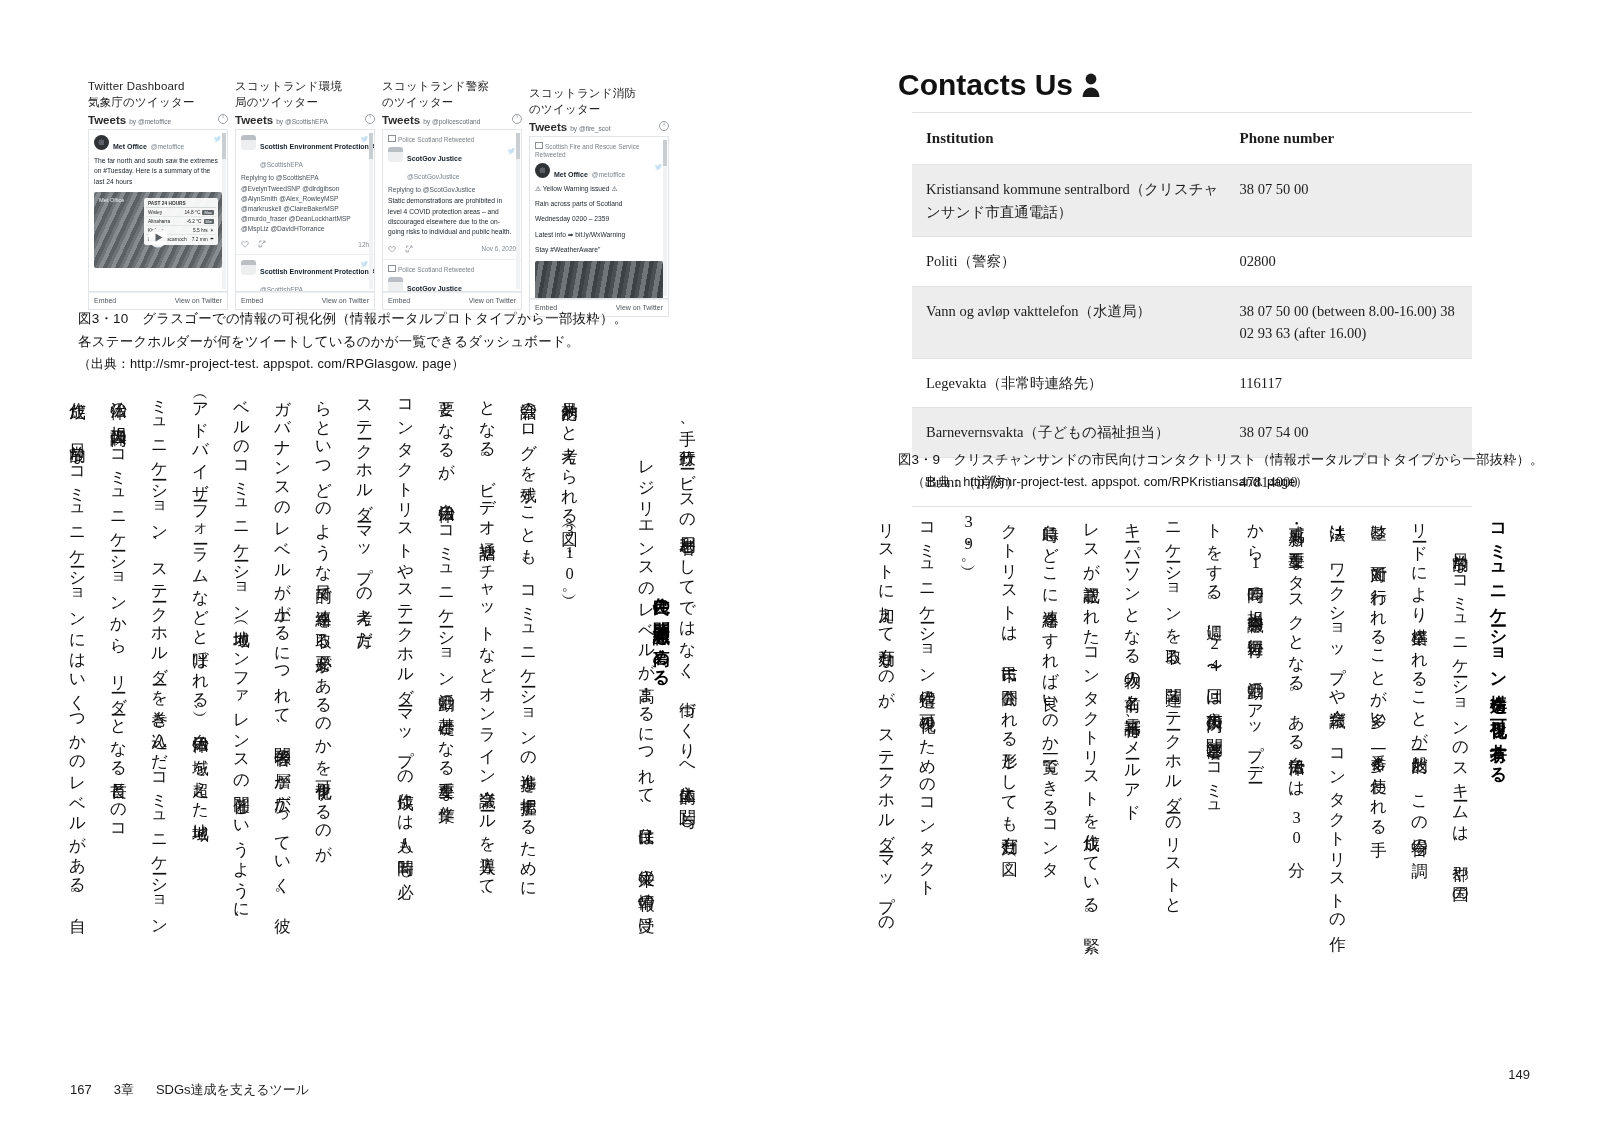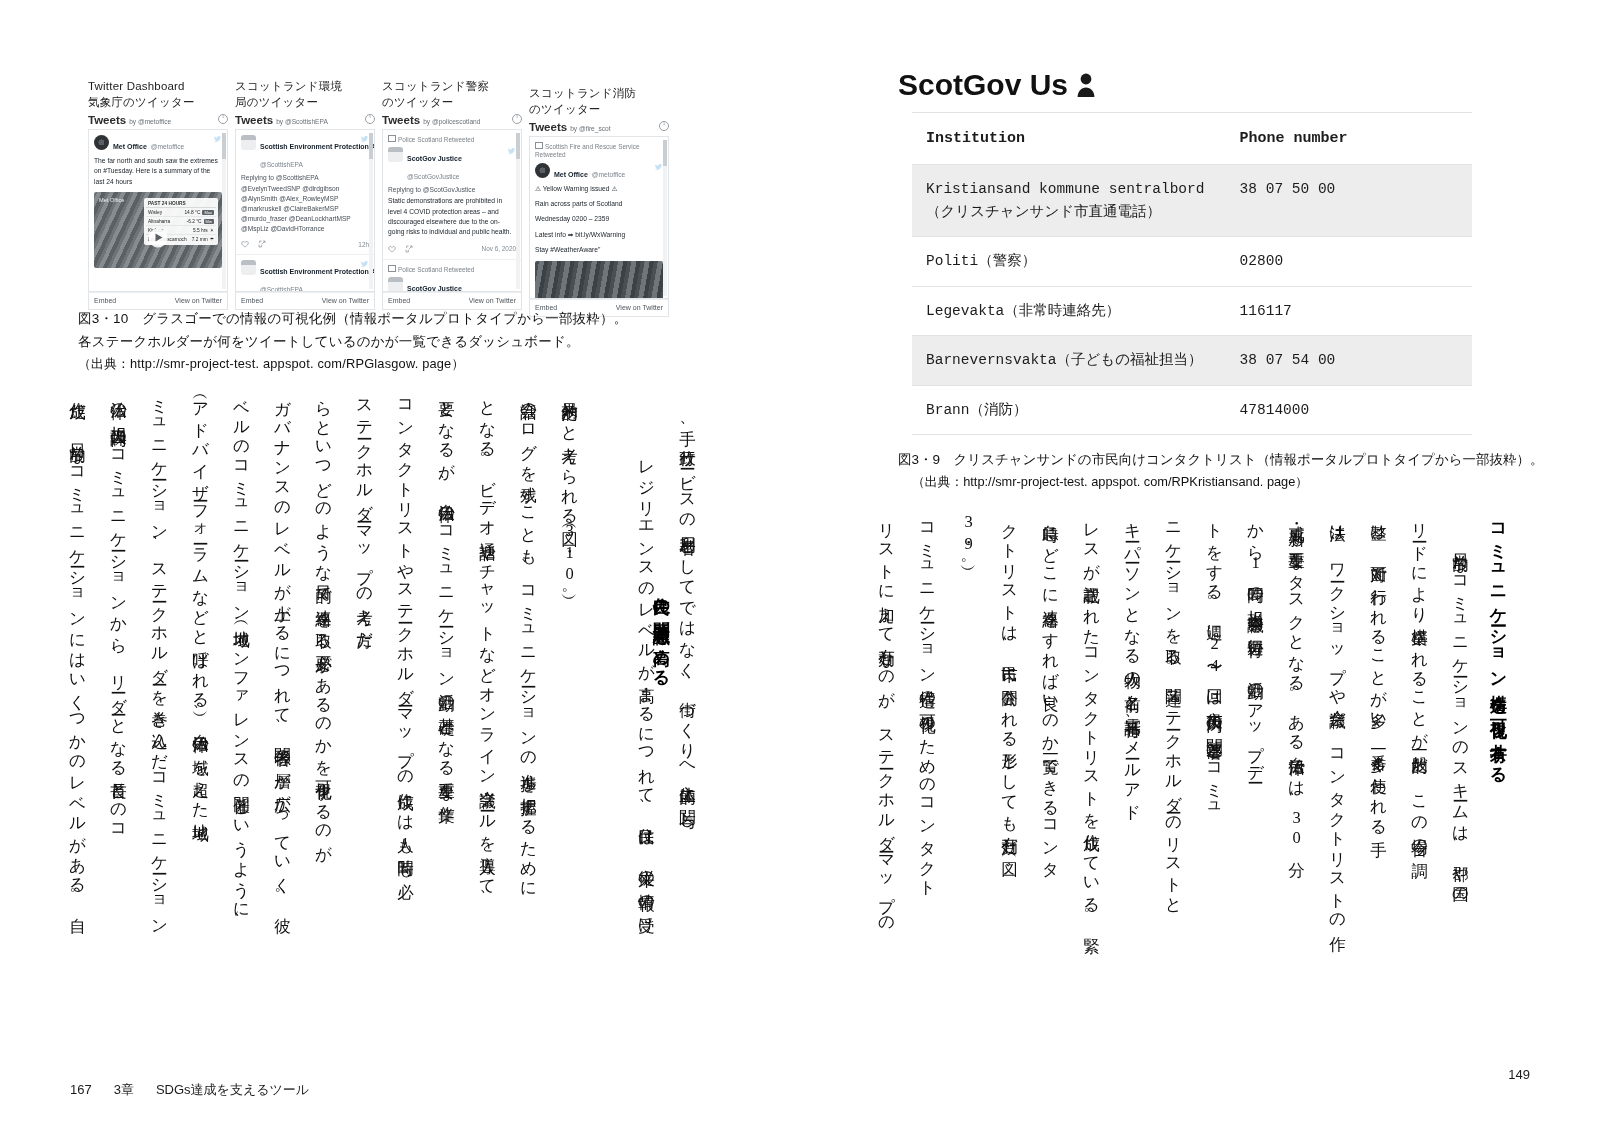--- a/index.html
+++ b/index.html
@@ -240,21 +240,21 @@
     position: absolute; left: 108px; top: 68px;
     font-family: "Liberation Sans", "DejaVu Sans", sans-serif;
     font-weight: bold; font-size: 30px; color: #111;
     display: flex; align-items: center; gap: 8px;
   }
   #person-icon { width: 20px; height: 26px; display:block; }
 
   #contacts-table {
     position: absolute; left: 122px; top: 112px; width: 560px;
     border-collapse: collapse;
-    font-family: Liberation Mono, monospace;
+    font-family: Liberation Serif, serif;
     font-size: 14.5px; color: #1c1c1c;
     border-top: 1px solid #e2e2e2;
   }
   #contacts-table th, #contacts-table td {
     text-align: left; vertical-align: top;
     padding: 13px 6px 13px 14px;
     border-bottom: 1px solid #e2e2e2;
     line-height: 1.55;
   }
   #contacts-table th { font-weight: bold; font-size: 15px; padding-top: 14px; padding-bottom: 14px; }
@@ -529,21 +529,21 @@
     <div id="left-footer">
       <span class="pno">167</span>
       <span>3章</span>
       <span>SDGs達成を支えるツール</span>
     </div>
   </div>
 
   <div id="right-page">
 
     <div id="contacts-title">
-      <span>ScotGov Us</span>
+      <span>Contacts Us</span>
       <svg id="person-icon" viewBox="0 0 20 26">
         <circle cx="10" cy="7" r="5.4" fill="#1a1a1a"></circle>
         <path d="M1.6 25c0-5.4 3.8-9.4 8.4-9.4s8.4 4 8.4 9.4z" fill="#1a1a1a"></path>
       </svg>
     </div>
 
     <table id="contacts-table">
       <colgroup>
           <col class="c1">
           <col class="c2">
@@ -556,20 +556,24 @@
       </thead>
       <tbody>
         <tr class="alt">
           <td>Kristiansand kommune sentralbord（クリスチャンサンド市直通電話）</td>
           <td>38 07 50 00</td>
         </tr>
         <tr>
           <td>Politi（警察）</td>
           <td>02800</td>
         </tr>
+        <tr class="alt">
+          <td>Vann og avløp vakttelefon（水道局）</td>
+          <td>38 07 50 00 (between 8.00-16.00) 38 02 93 63 (after 16.00)</td>
+        </tr>
         <tr>
           <td>Legevakta（非常時連絡先）</td>
           <td>116117</td>
         </tr>
         <tr class="alt">
           <td>Barnevernsvakta（子どもの福祉担当）</td>
           <td>38 07 54 00</td>
         </tr>
         <tr>
           <td>Brann（消防）</td>

